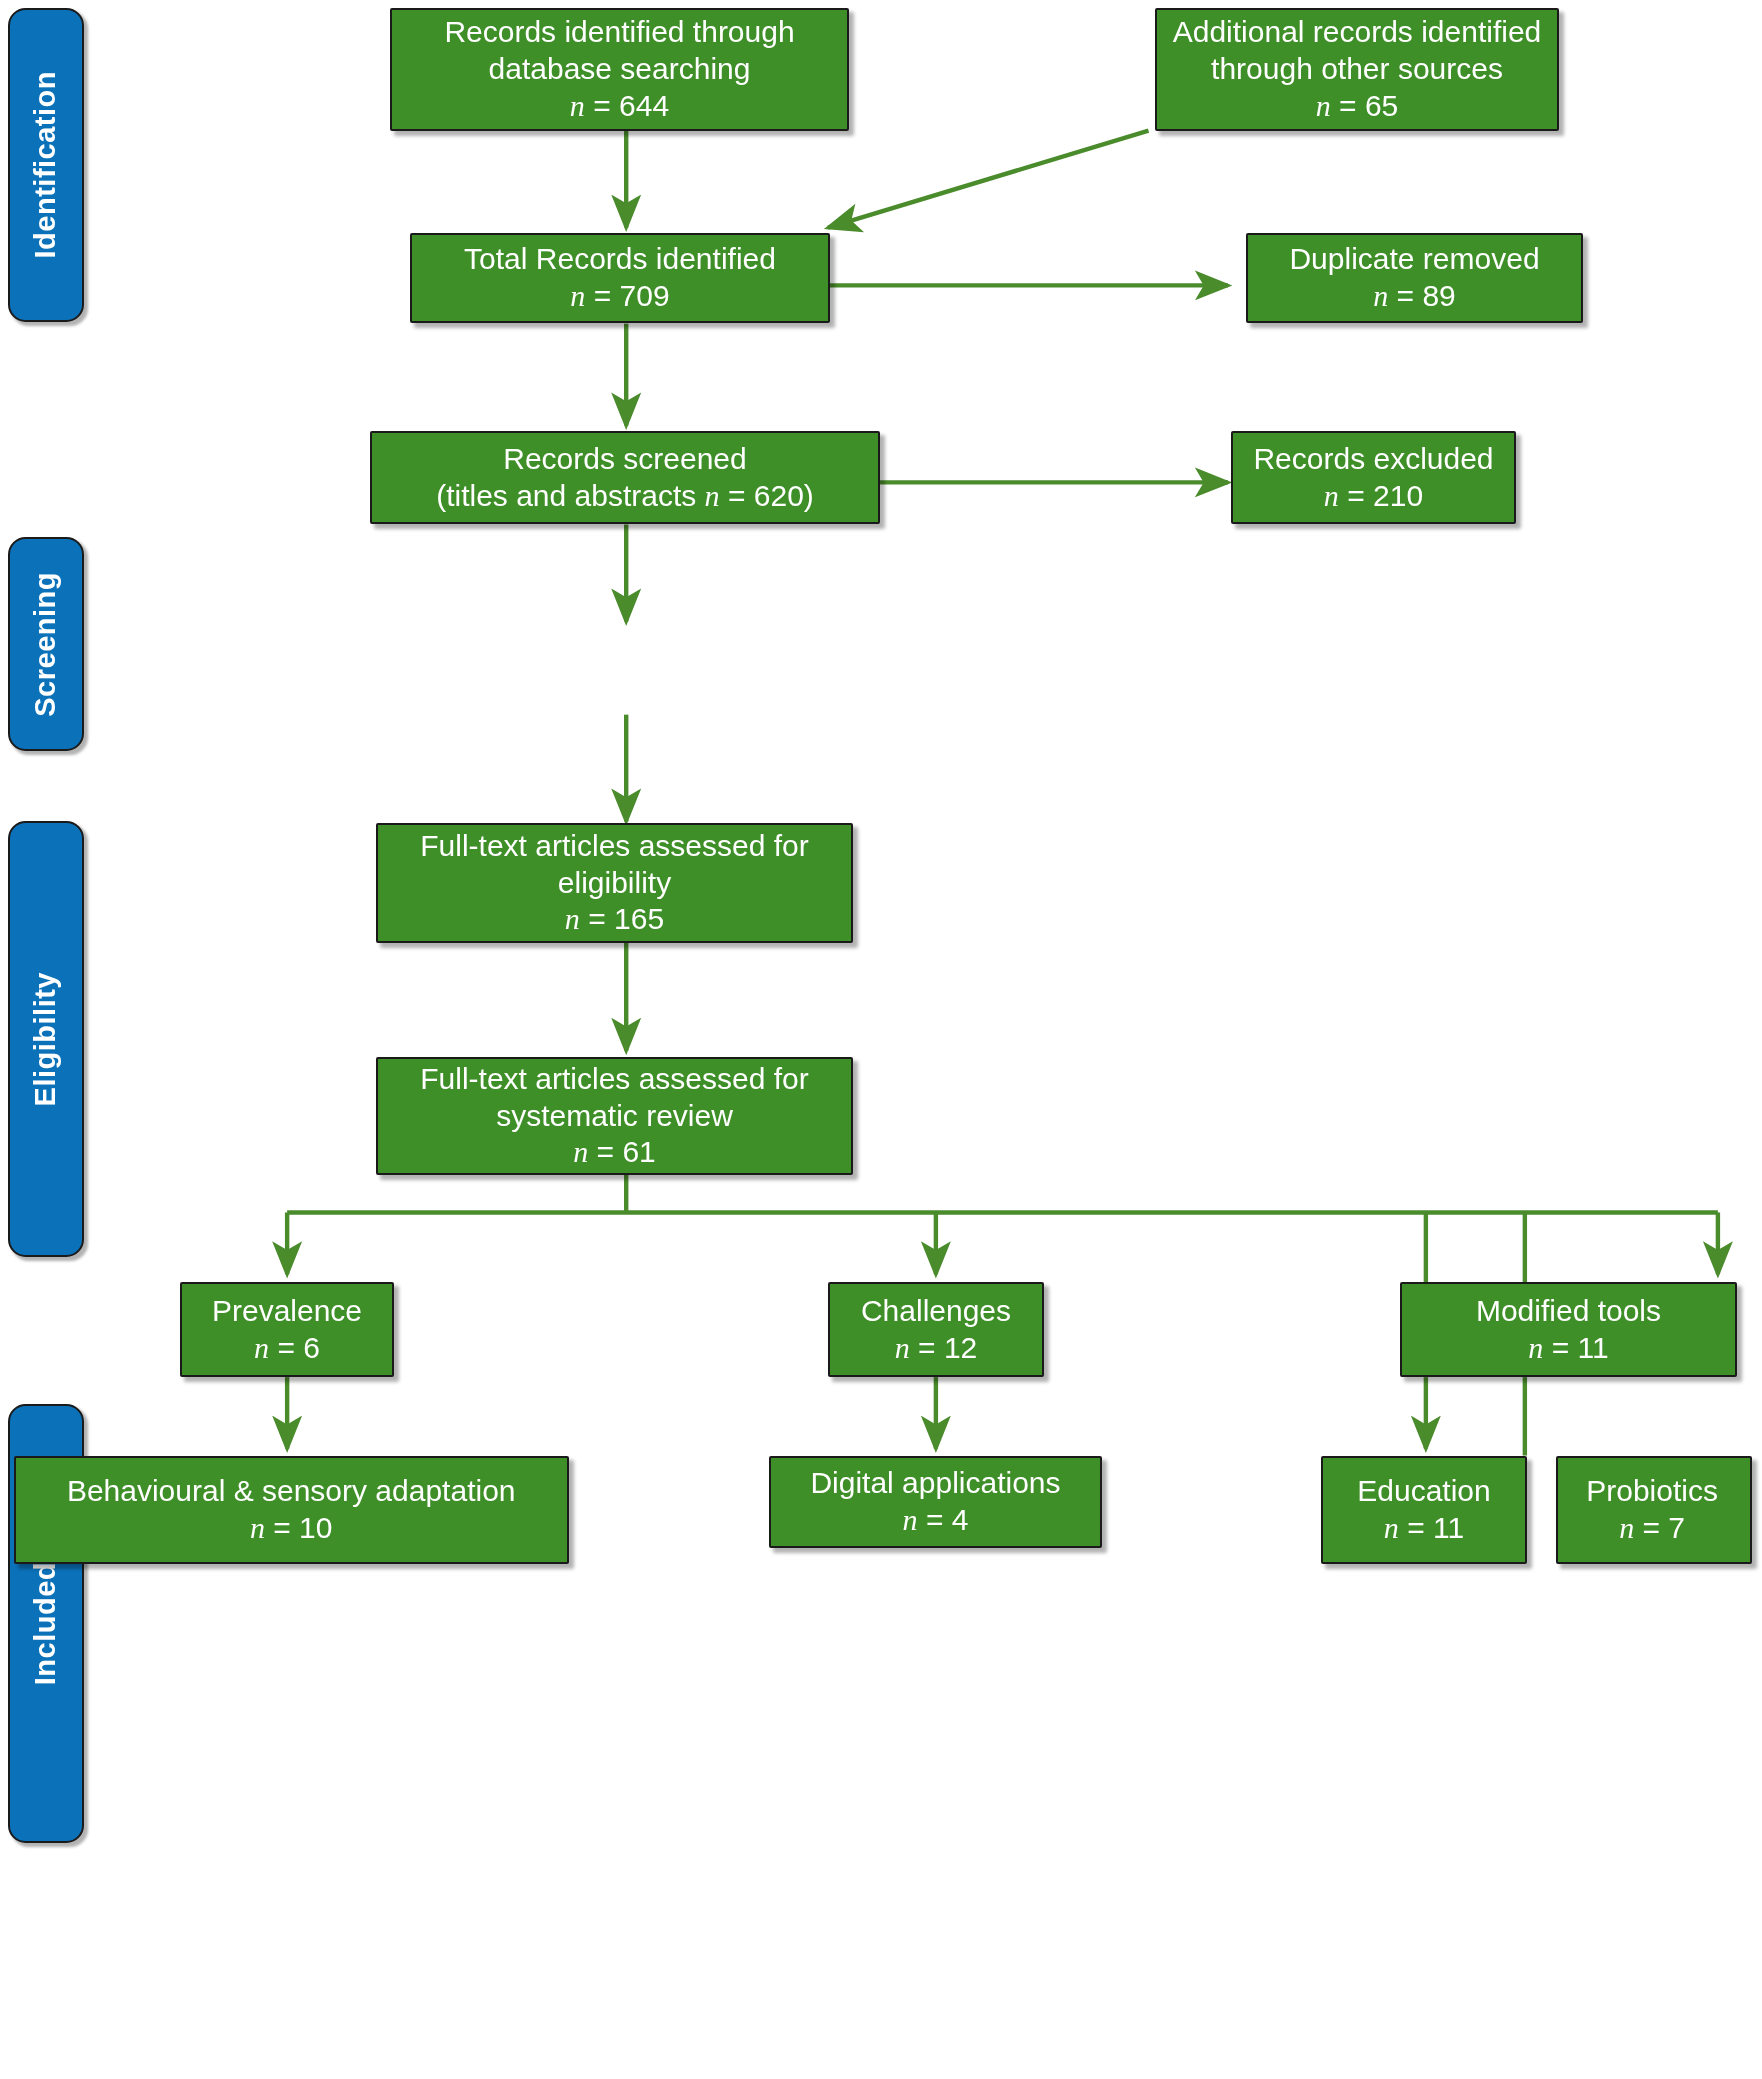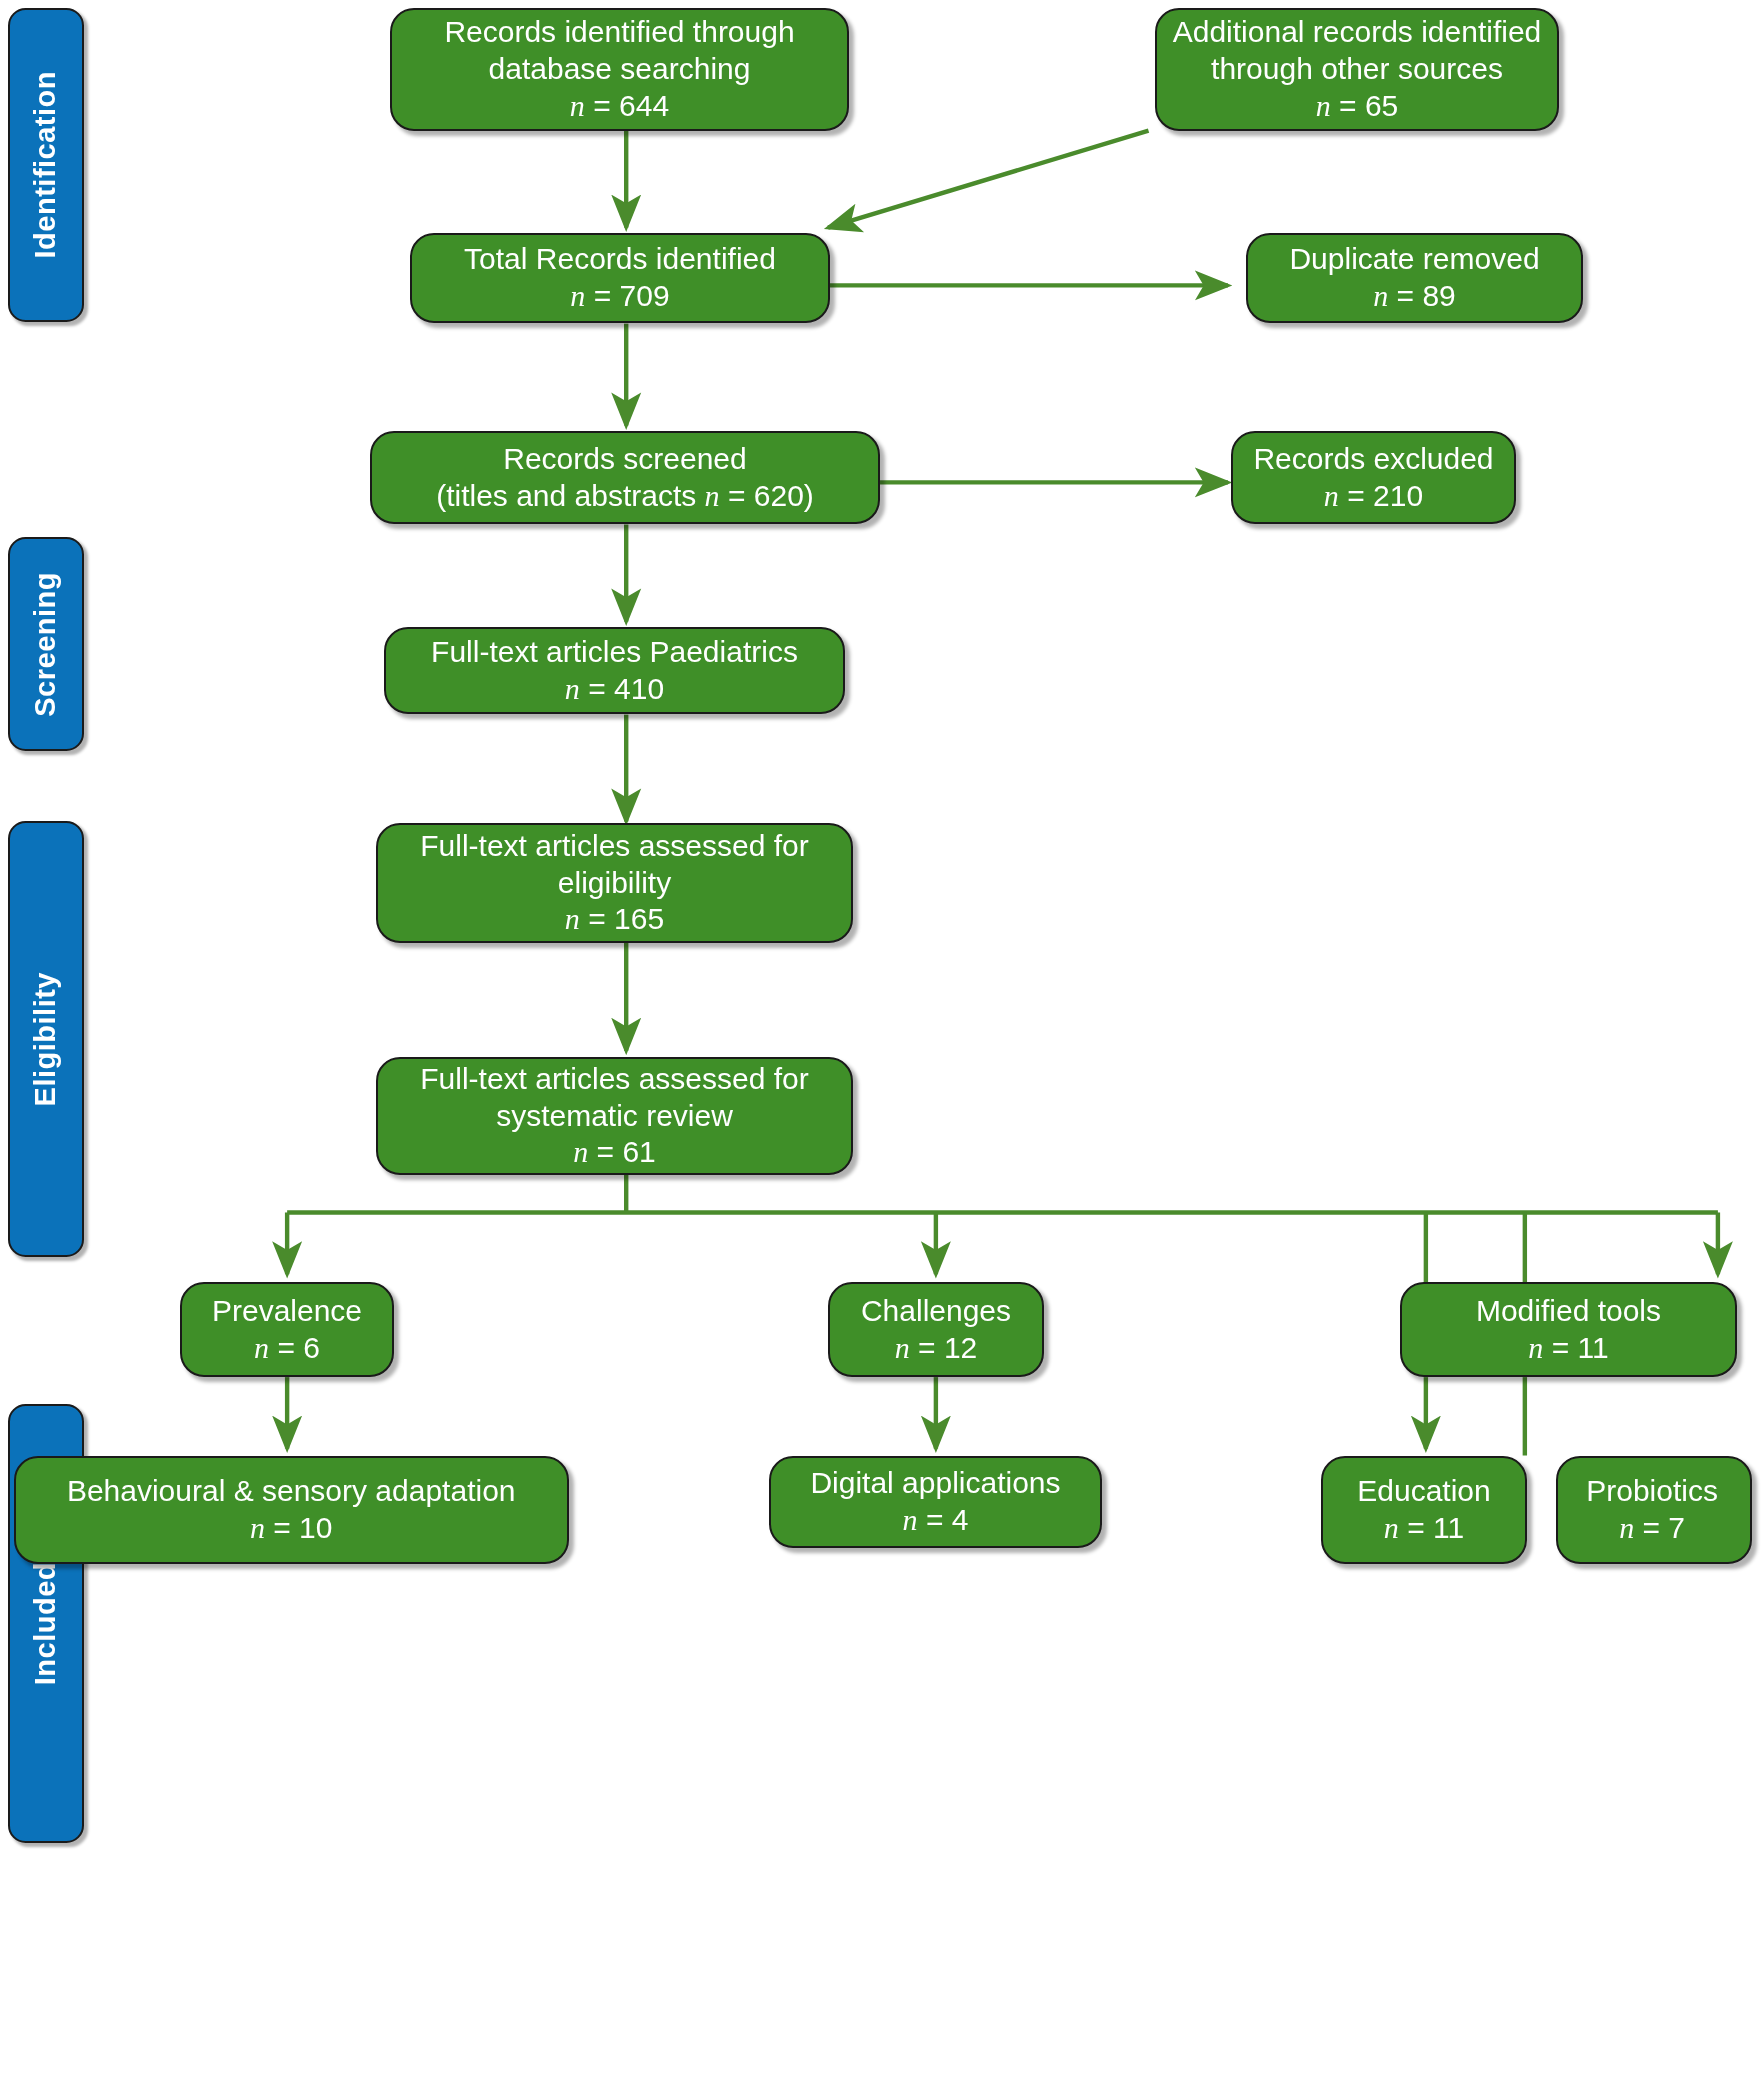--- a/index.html
+++ b/index.html
@@ -42,21 +42,21 @@
     font-size: 29px;
     letter-spacing: 0.5px;
     writing-mode: vertical-rl;
     transform: rotate(180deg);
     white-space: nowrap;
   }
   .node {
     position: absolute;
     background: #3F8F28;
     border: 2.9px solid #1a1a1a;
-    border-radius: 24px;
+    border-radius: 2px;
     box-sizing: border-box;
     display: flex;
     flex-direction: column;
     align-items: center;
     justify-content: center;
     text-align: center;
     color: #ffffff;
     font-size: 30px;
     line-height: 1.22;
     padding: 3.9px 11.8px;
@@ -166,24 +166,20 @@
   <div class="node" style="left:370px; top:431px; width:510px; height:93px;">
     <span class="ln">Records screened</span>
     <span class="ln"><span>(titles and abstracts </span><i class="nvar">n</i><span> = 620)</span></span>
   </div>
 
   <div class="node" style="left:1231px; top:431px; width:285px; height:93px;">
     <span class="ln">Records excluded</span>
     <span class="ln"><i class="nvar">n</i> <span>= 210</span></span>
   </div>
 
-  <div class="node" style="left:384px; top:627px; width:461px; height:87px;">
-    <span class="ln">Full-text articles Paediatrics</span>
-    <span class="ln"><i class="nvar">n</i> <span>= 410</span></span>
-  </div>
 
   <div class="node" style="left:376px; top:823px; width:477px; height:120px;">
     <span class="ln">Full-text articles assessed for</span>
     <span class="ln">eligibility</span>
     <span class="ln"><i class="nvar">n</i> <span>= 165</span></span>
   </div>
 
   <div class="node" style="left:376px; top:1057px; width:477px; height:118px;">
     <span class="ln">Full-text articles assessed for</span>
     <span class="ln">systematic review</span>

